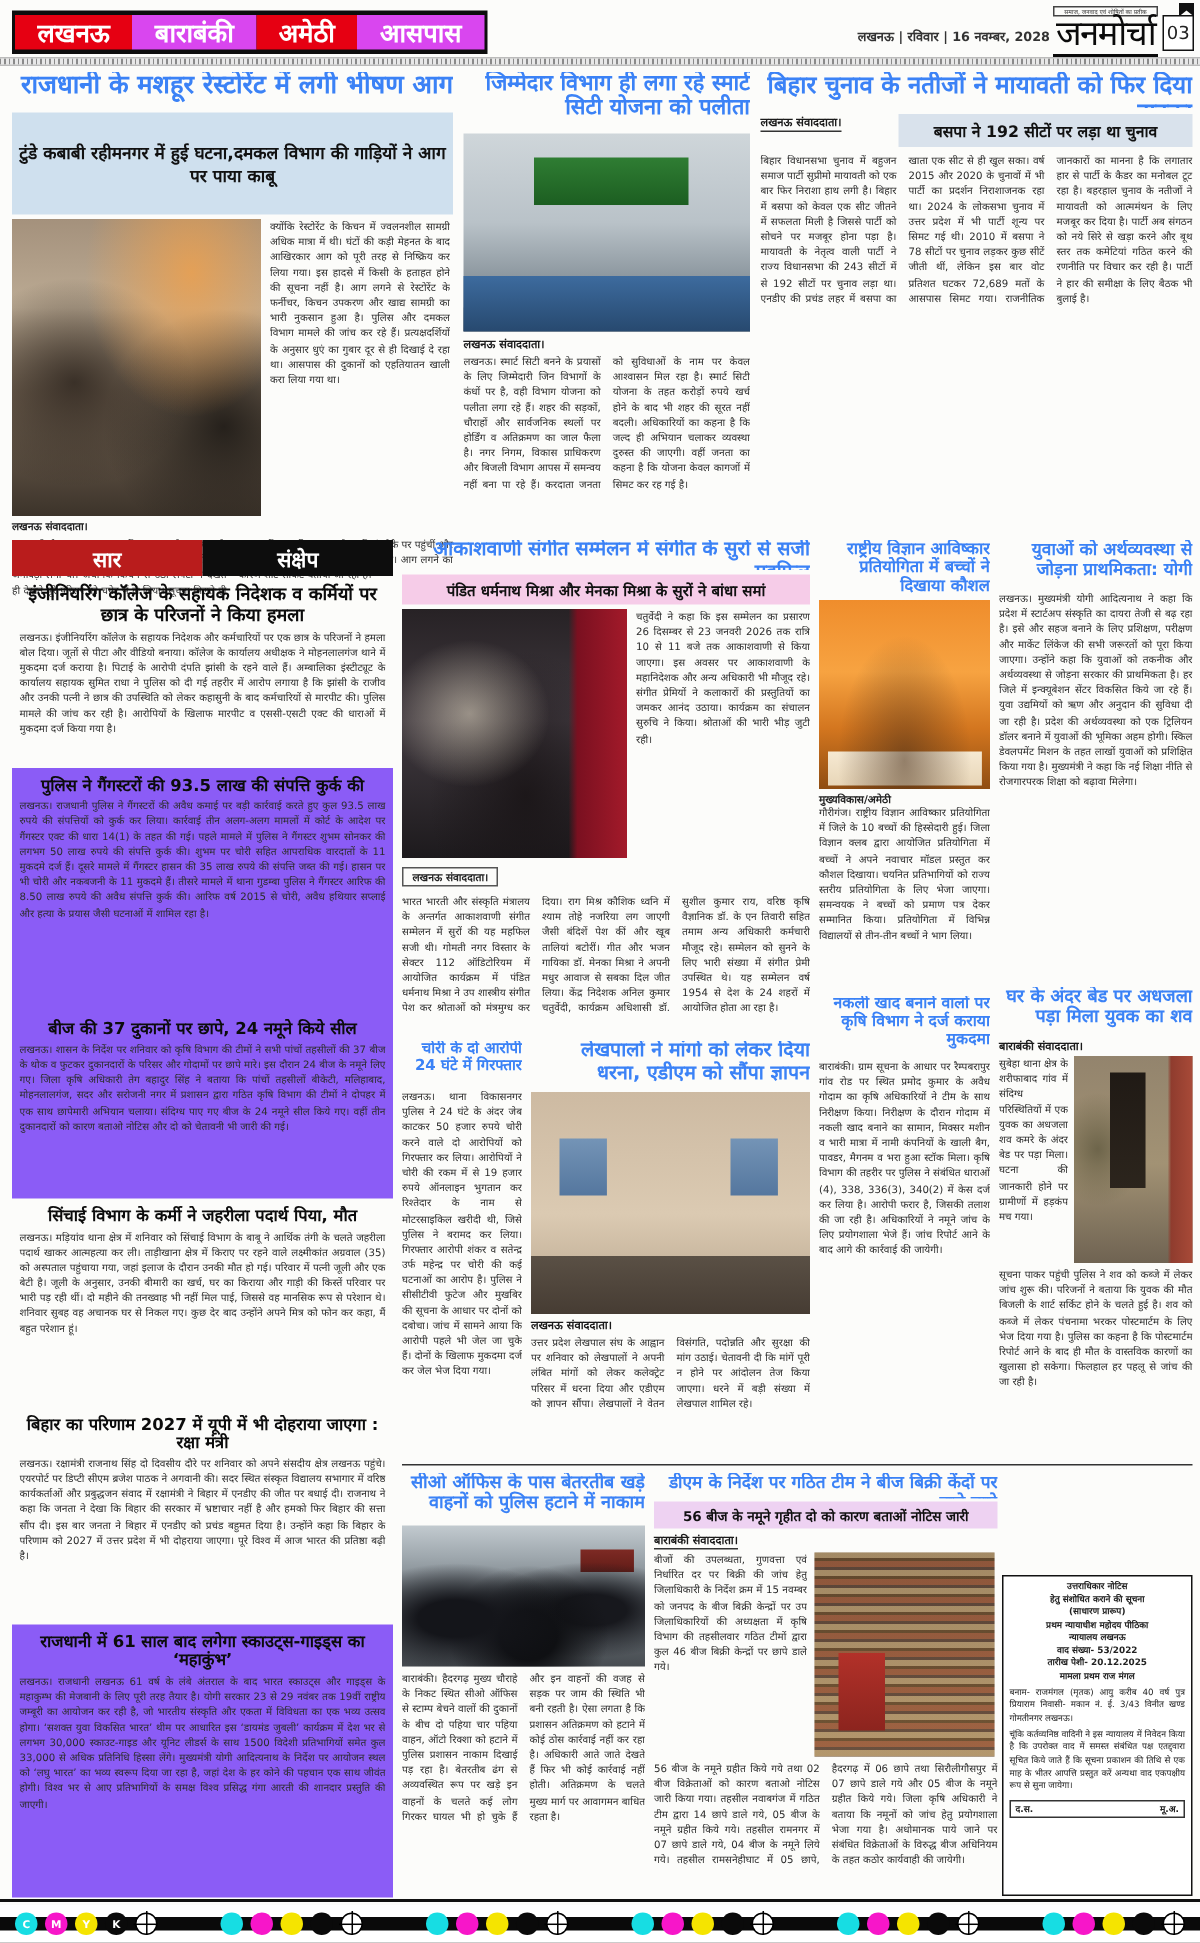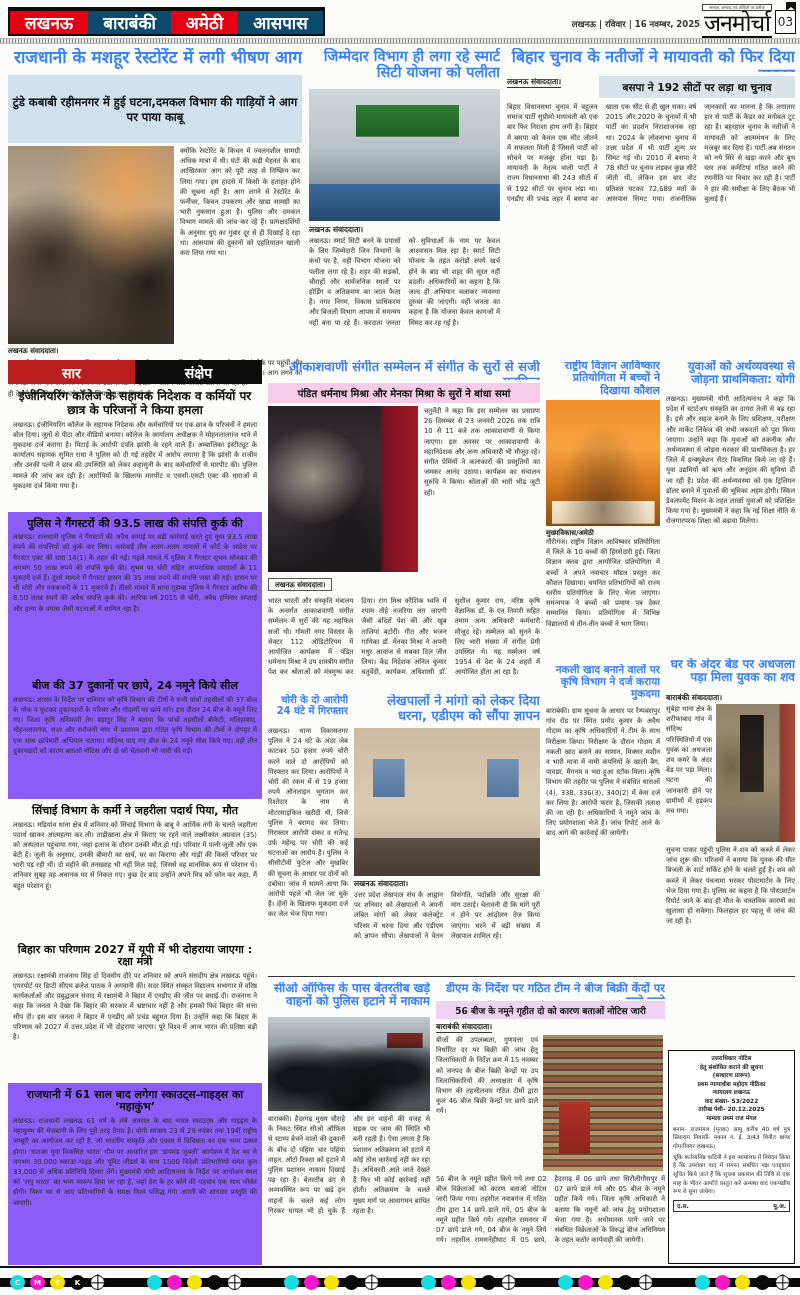--- a/index.html
+++ b/index.html
@@ -2,24 +2,24 @@
 <html><head>
 <meta charset="utf-8">
 <style>
 *{margin:0;padding:0;box-sizing:border-box}
 html,body{background:#9a9a9a}
 .page{position:relative;width:800px;height:1295px;margin:0 auto;background:#fcfcfa;
   font-family:"DejaVu Sans","Liberation Sans",sans-serif;color:#222;overflow:hidden}
 .abs{position:absolute}
 
 
-.tabsbar{left:8px;top:7px;height:29px;background:#0d0d0d;display:flex;align-items:flex-end;padding:2px}
+.tabsbar{left:8px;top:7px;height:29px;background:#0d0d0d;display:flex;align-items:center;padding:2px}
 .tab{display:flex;align-items:center;padding:0 15px;font-weight:bold;font-size:17px;color:#fff;cursor:pointer}
 .tab.red{background:#e60012}
-.tab.black{background:#0c4a6e}
+.tab.black{background:#d946ef}
 .dateline{left:470px;top:18px;width:230px;font-size:8.5px;font-weight:bold;color:#333;text-align:right}
 .paperblock{left:702px;top:4px;width:70px;text-align:center}
 .tagline{font-size:4px;border:1px solid #444;padding:0 2px;color:#333;white-space:nowrap;overflow:hidden}
 .papername{font-size:23px;font-weight:normal;color:#0a0a0a;letter-spacing:-1px;line-height:1.05}
 .paperrule{height:2px;background:#0a0a0a;margin-top:1px}
 .pagebox{left:775px;top:10px;width:21px;height:24px;border:1.5px solid #111;background:#fff;
   display:flex;align-items:center;justify-content:center;font-size:12px;font-weight:normal}
 .pagemark{left:786px;top:2px;width:10px;height:9px;background:#111;
   clip-path:polygon(0 0,100% 0,100% 100%,50% 55%,0 100%)}
 .halftone{left:0;top:38px;width:800px;height:6px;
@@ -139,21 +139,21 @@
 <body>
 
 <div class="page">
 
   <div class="abs tabsbar">
     <div class="tab red">लखनऊ</div>
     <div class="tab black">बाराबंकी</div>
     <div class="tab red">अमेठी</div>
     <div class="tab black">आसपास</div>
   </div>
-  <div class="abs dateline">लखनऊ | रविवार | 16 नवम्बर, 2025</div>
+  <div class="abs dateline">लखनऊ | रविवार | 16 नवम्बर, 2028</div>
   <div class="abs paperblock">
     <div class="tagline">समाज, जनवाद एवं शोषितों का प्रतीक</div>
     <div class="papername">जनमोर्चा</div>
     <div class="paperrule"></div>
   </div>
   <div class="abs pagemark"></div>
   <div class="abs pagebox">03</div>
   <div class="abs halftone"></div>
 
   <div class="abs" id="art-fire">

